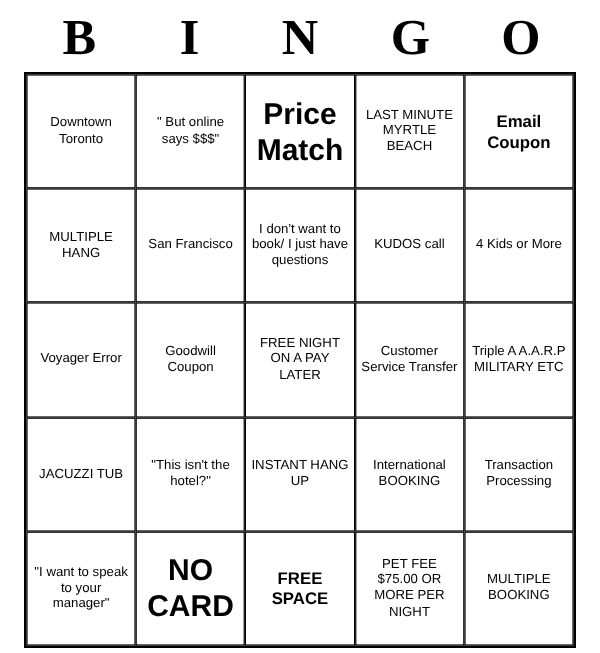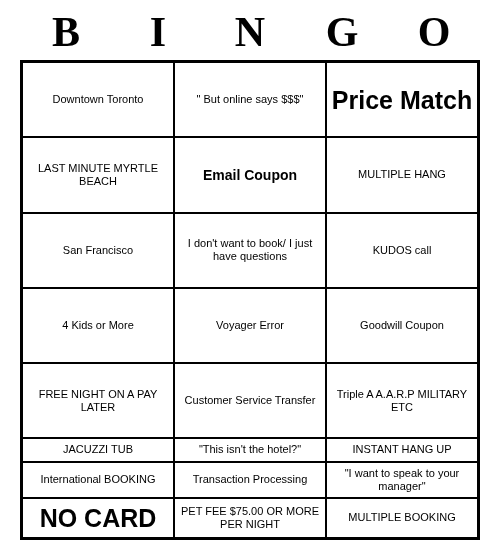--- a/index.html
+++ b/index.html
@@ -29,21 +29,21 @@
     .bingo-title span {
       font-size: 42px;
       font-weight: bold;
       font-family: 'Times New Roman', serif;
       width: 60px;
       text-align: center;
     }
 
     .bingo-grid {
       display: grid;
-      grid-template-columns: repeat(3, 1fr);
+      grid-template-columns: repeat(5, 1fr);
       grid-template-rows: repeat(5, 1fr);
       width: 460px;
       height: 480px;
       border: 2px solid #000;
     }
 
     .cell {
       border: 1px solid #000;
       display: flex;
       align-items: center;
@@ -102,15 +102,16 @@
   <div class="cell">Triple A A.A.R.P MILITARY ETC</div>
 
   <div class="cell">JACUZZI TUB</div>
   <div class="cell">"This isn't the hotel?"</div>
   <div class="cell">INSTANT HANG UP</div>
   <div class="cell">International BOOKING</div>
   <div class="cell">Transaction Processing</div>
 
   <div class="cell">"I want to speak to your manager"</div>
   <div class="cell large-text">NO CARD</div>
+  <div class="cell free-space">FREE SPACE</div>
   <div class="cell">PET FEE $75.00 OR MORE PER NIGHT</div>
   <div class="cell">MULTIPLE BOOKING</div>
 </div>
 
 </body></html>

